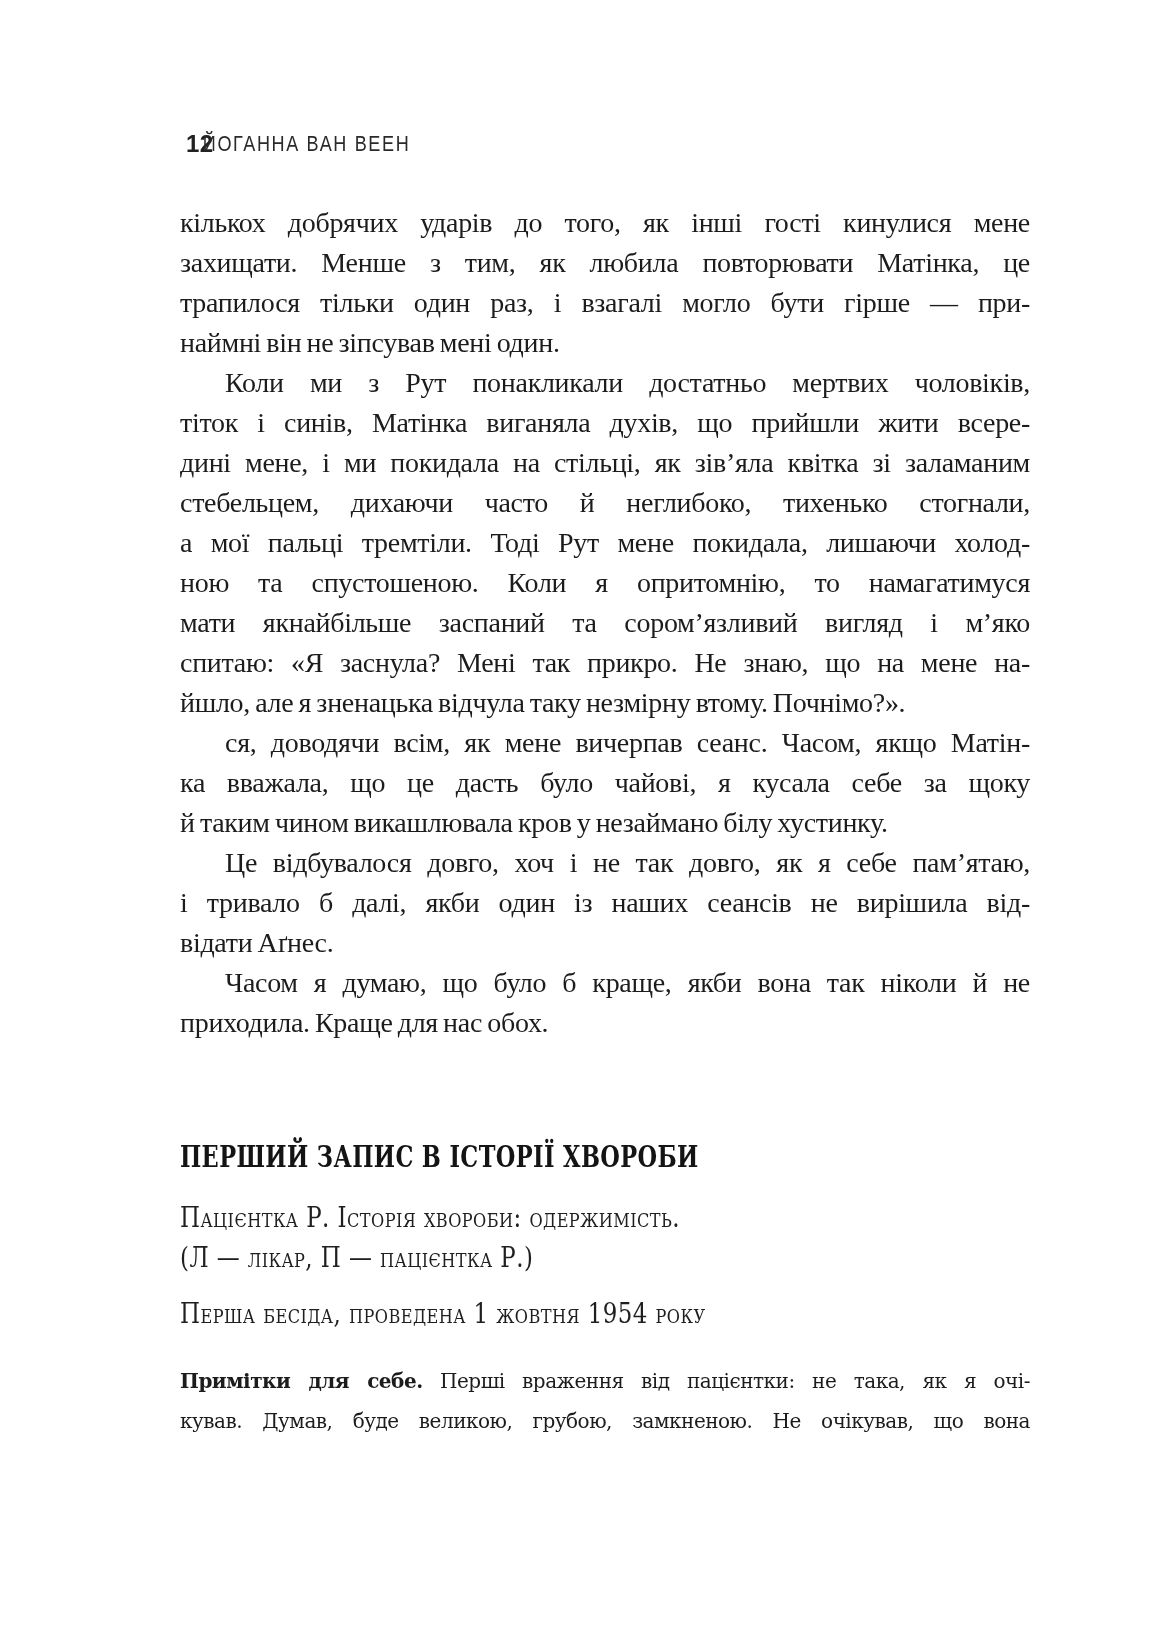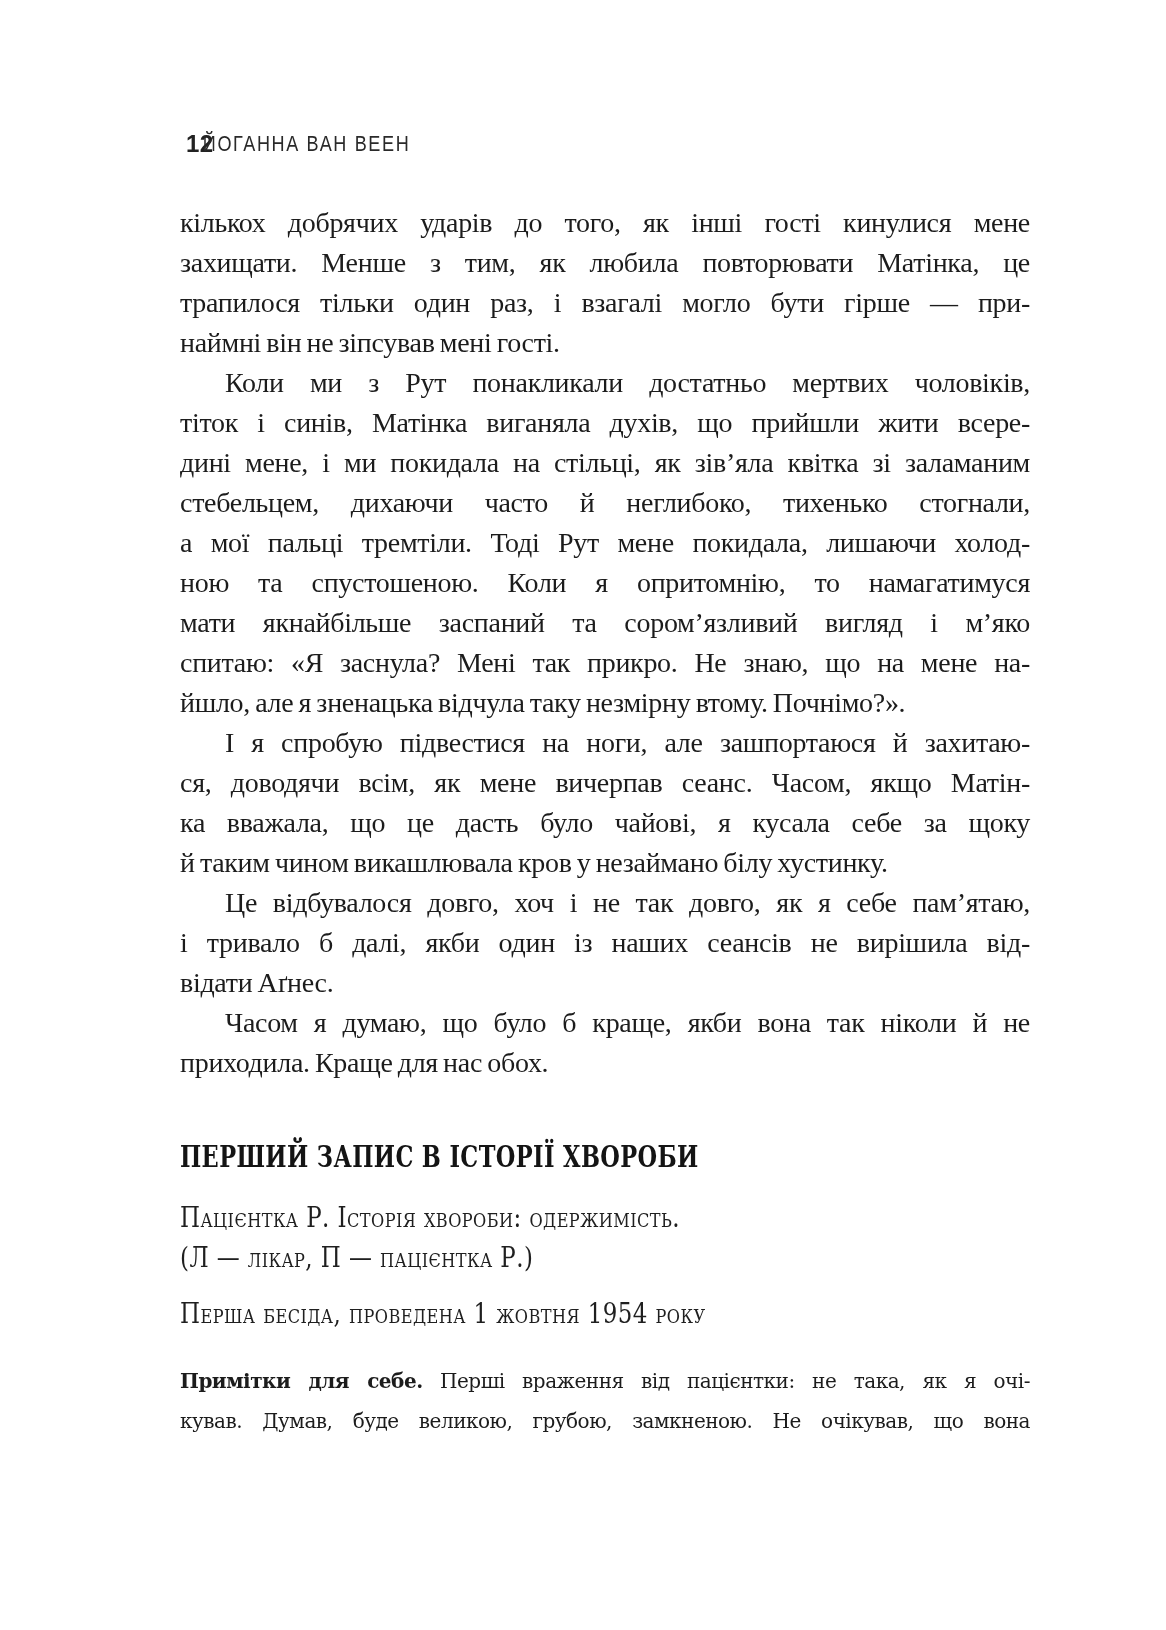--- a/index.html
+++ b/index.html
@@ -76,35 +76,34 @@
     <div class="running-title-wrap">
       <span class="running-title">ЙОГАННА ВАН ВЕЕН</span>
     </div>
   </div>
 
   <main class="body-text">
       <div class="para">
         <div class="line">кількох добрячих ударів до того, як інші гості кинулися мене</div>
         <div class="line">захищати. Менше з тим, як любила повторювати Матінка, це</div>
         <div class="line">трапилося тільки один раз, і взагалі могло бути гірше — при-</div>
-        <div class="line para-last">наймні він не зіпсував мені гості.</div>
+        <div class="line para-last">наймні він не зіпсував мені один.</div>
       </div>
       <div class="para indent">
         <div class="line">Коли ми з Рут понакликали достатньо мертвих чоловіків,</div>
         <div class="line">тіток і синів, Матінка виганяла духів, що прийшли жити всере-</div>
         <div class="line">дині мене, і ми покидала на стільці, як зів’яла квітка зі заламаним</div>
         <div class="line">стебельцем, дихаючи часто й неглибоко, тихенько стогнали,</div>
         <div class="line">а мої пальці тремтіли. Тоді Рут мене покидала, лишаючи холод-</div>
         <div class="line">ною та спустошеною. Коли я опритомнію, то намагатимуся</div>
         <div class="line">мати якнайбільше заспаний та сором’язливий вигляд і м’яко</div>
         <div class="line">спитаю: «Я заснула? Мені так прикро. Не знаю, що на мене на-</div>
         <div class="line para-last">йшло, але я зненацька відчула таку незмірну втому. Почнімо?».</div>
       </div>
       <div class="para indent">
-        <div class="line">І я спробую підвестися на ноги, але зашпортаюся й захитаю-</div>
         <div class="line">ся, доводячи всім, як мене вичерпав сеанс. Часом, якщо Матін-</div>
         <div class="line">ка вважала, що це дасть було чайові, я кусала себе за щоку</div>
         <div class="line para-last">й таким чином викашлювала кров у незаймано білу хустинку.</div>
       </div>
       <div class="para indent">
         <div class="line">Це відбувалося довго, хоч і не так довго, як я себе пам’ятаю,</div>
         <div class="line">і тривало б далі, якби один із наших сеансів не вирішила від-</div>
         <div class="line para-last">відати Аґнес.</div>
       </div>
       <div class="para indent">

